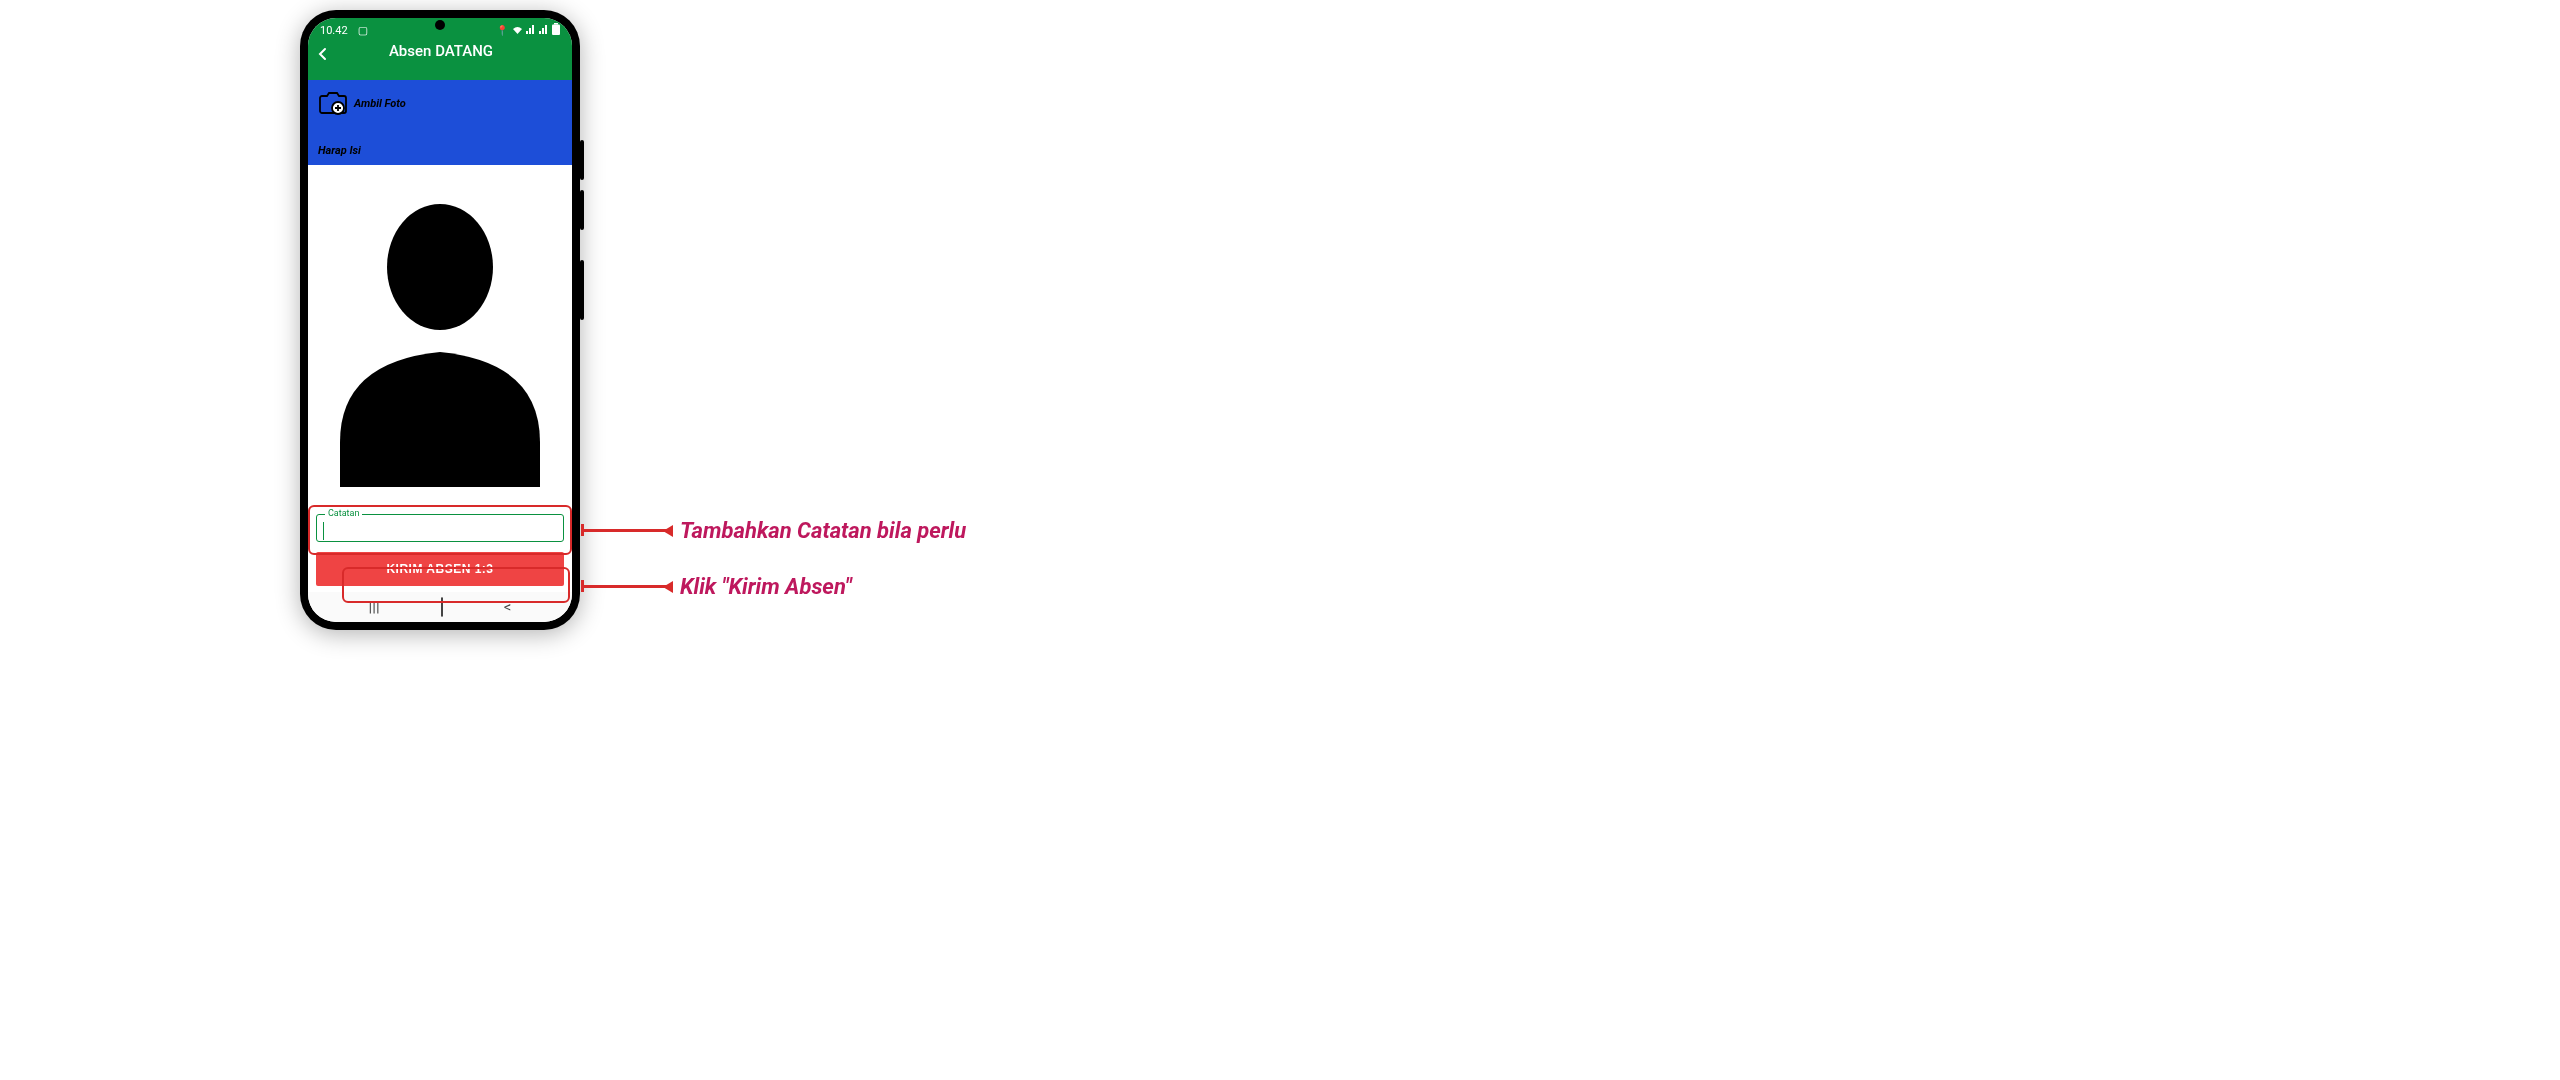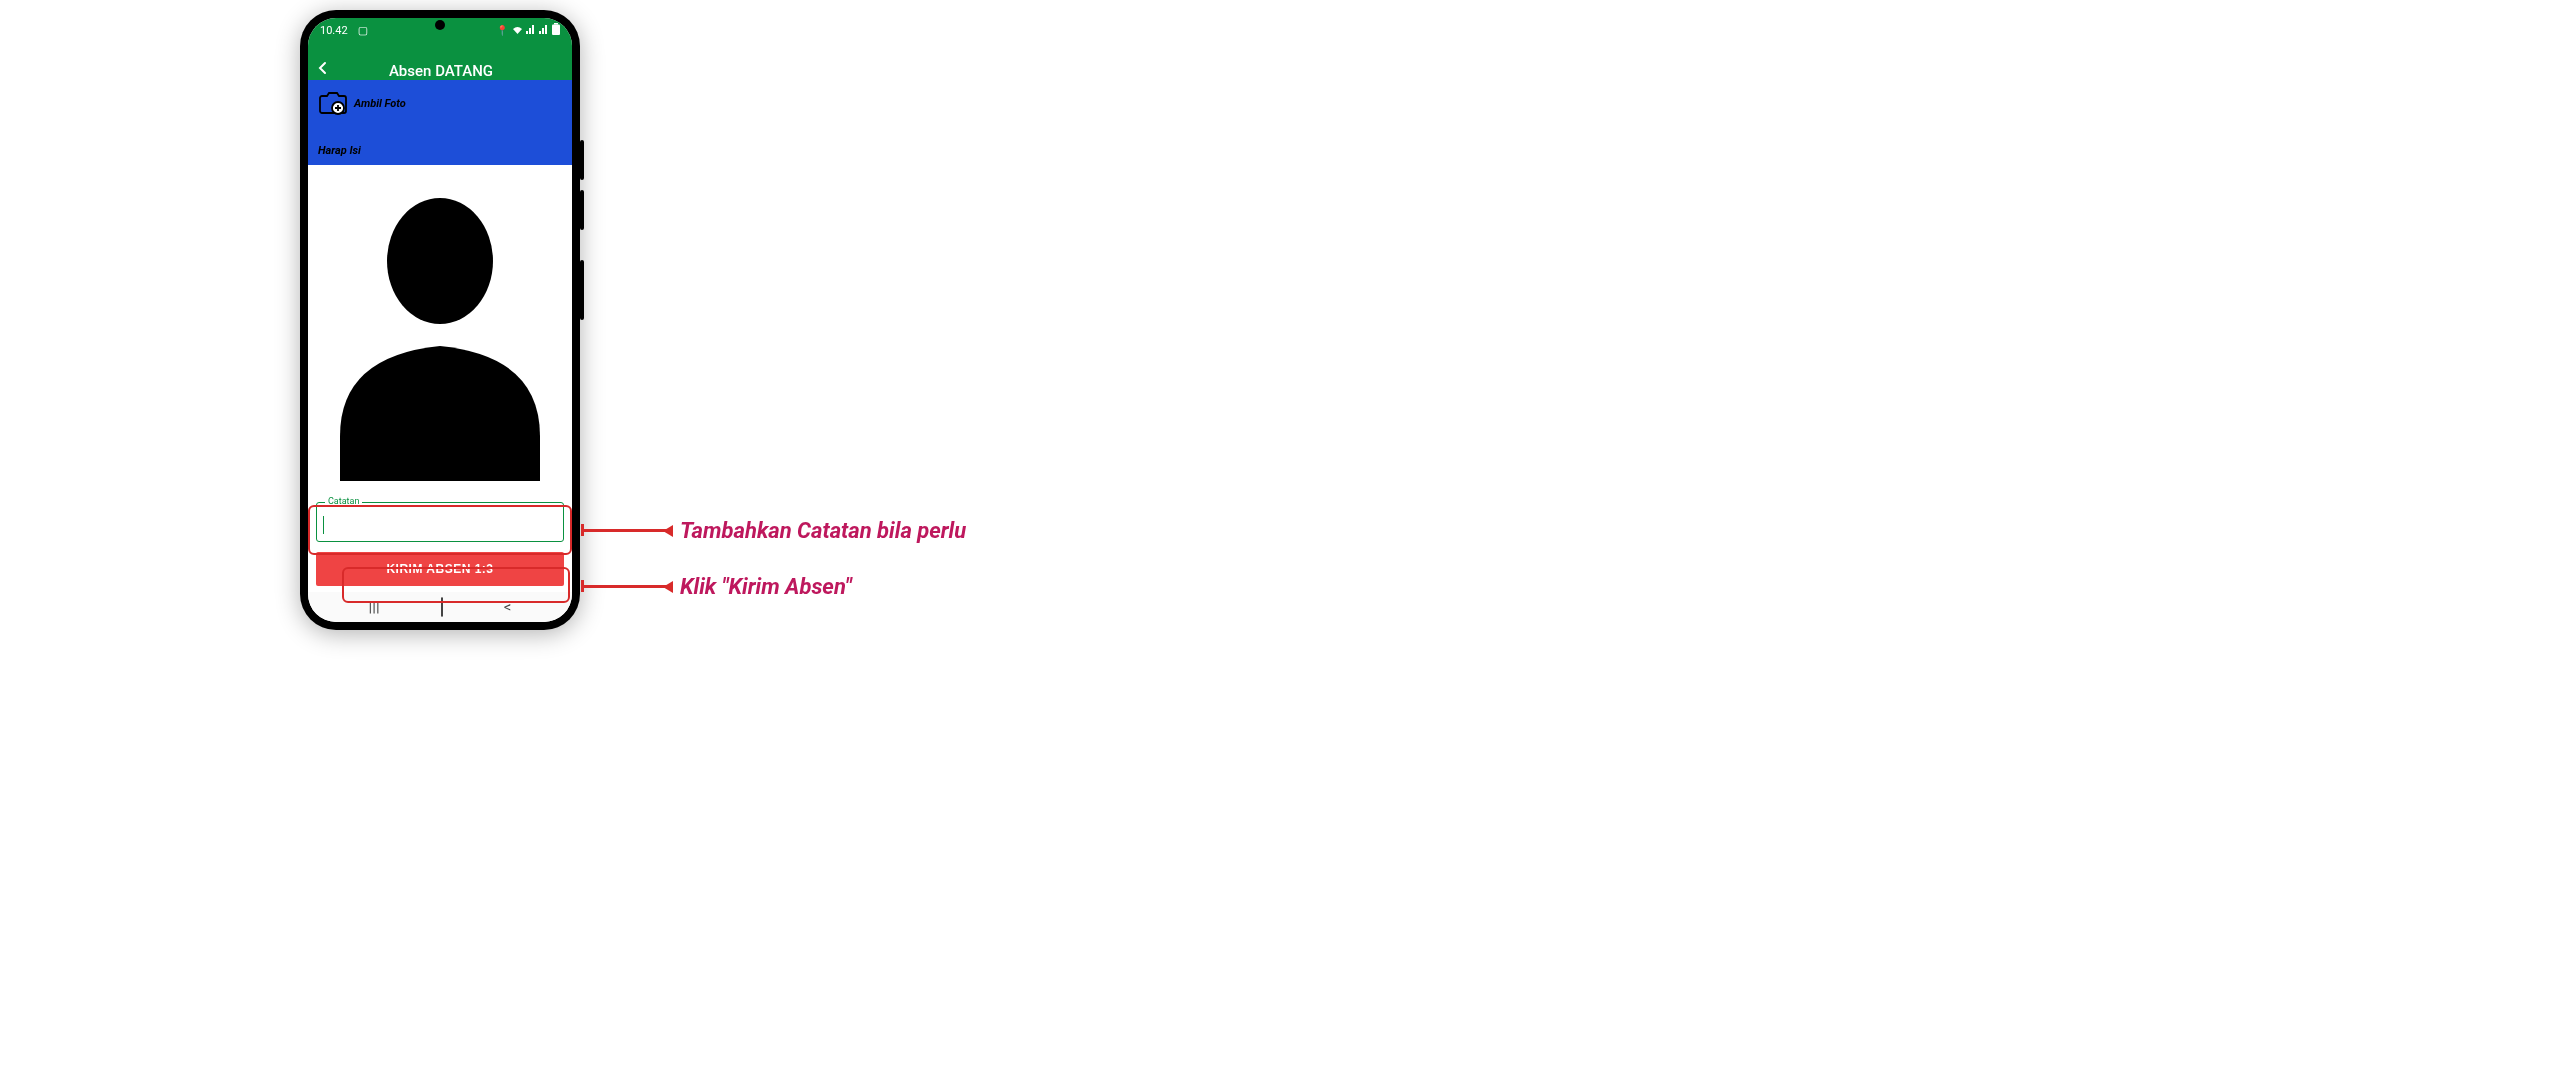--- a/index.html
+++ b/index.html
@@ -62,21 +62,21 @@
       justify-content: space-between;
       padding: 0 12px;
     }
     .status-left { display: flex; align-items: center; gap: 10px; }
     .status-right { display: flex; align-items: center; gap: 3px; font-size: 10px; }
     .app-bar {
       height: 38px;
       background: #0a9140;
       color: #fff;
       display: flex;
-      align-items: flex-end;
+      align-items: flex-start;
       padding: 0 8px;
       gap: 8px;
     }
     .app-bar .back-chev {
       font-size: 20px;
       font-weight: 300;
       cursor: pointer;
     }
     .app-bar .title {
       flex: 1;
@@ -119,21 +119,21 @@
     .silhouette svg { display: block; }
     .bottom-section {
       padding: 6px 8px 6px 8px;
       background: #fff;
     }
     .input-wrapper {
       position: relative;
       border: 1.5px solid #0a9140;
       border-radius: 3px;
       padding: 12px 6px 6px 6px;
-      height: 40px;
+      height: 28px;
       display: flex;
       align-items: center;
     }
     .input-legend {
       position: absolute;
       top: -7px;
       left: 8px;
       background: #fff;
       padding: 0 3px;
       font-size: 9px;

